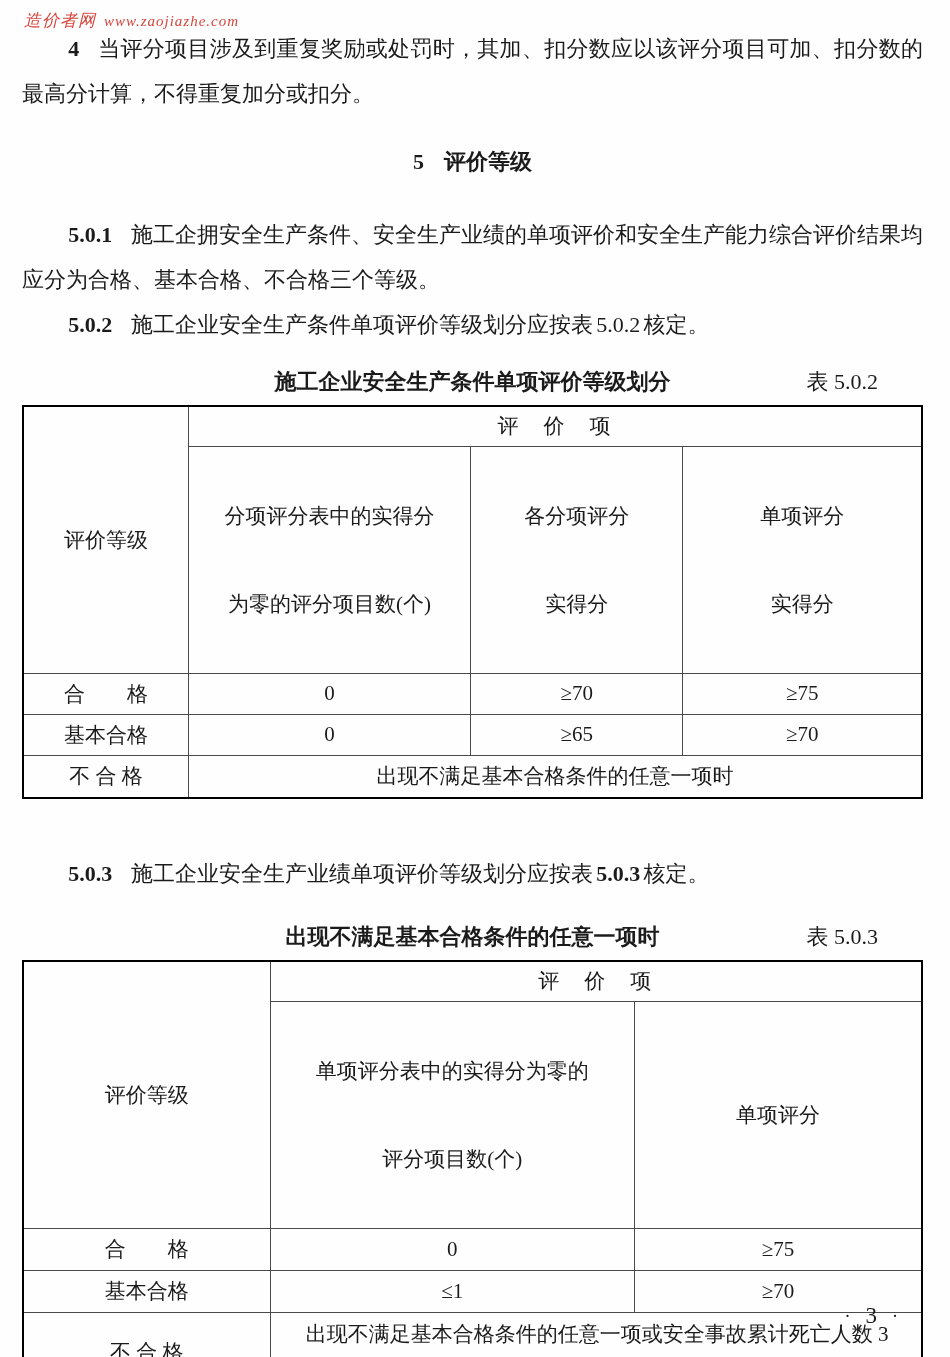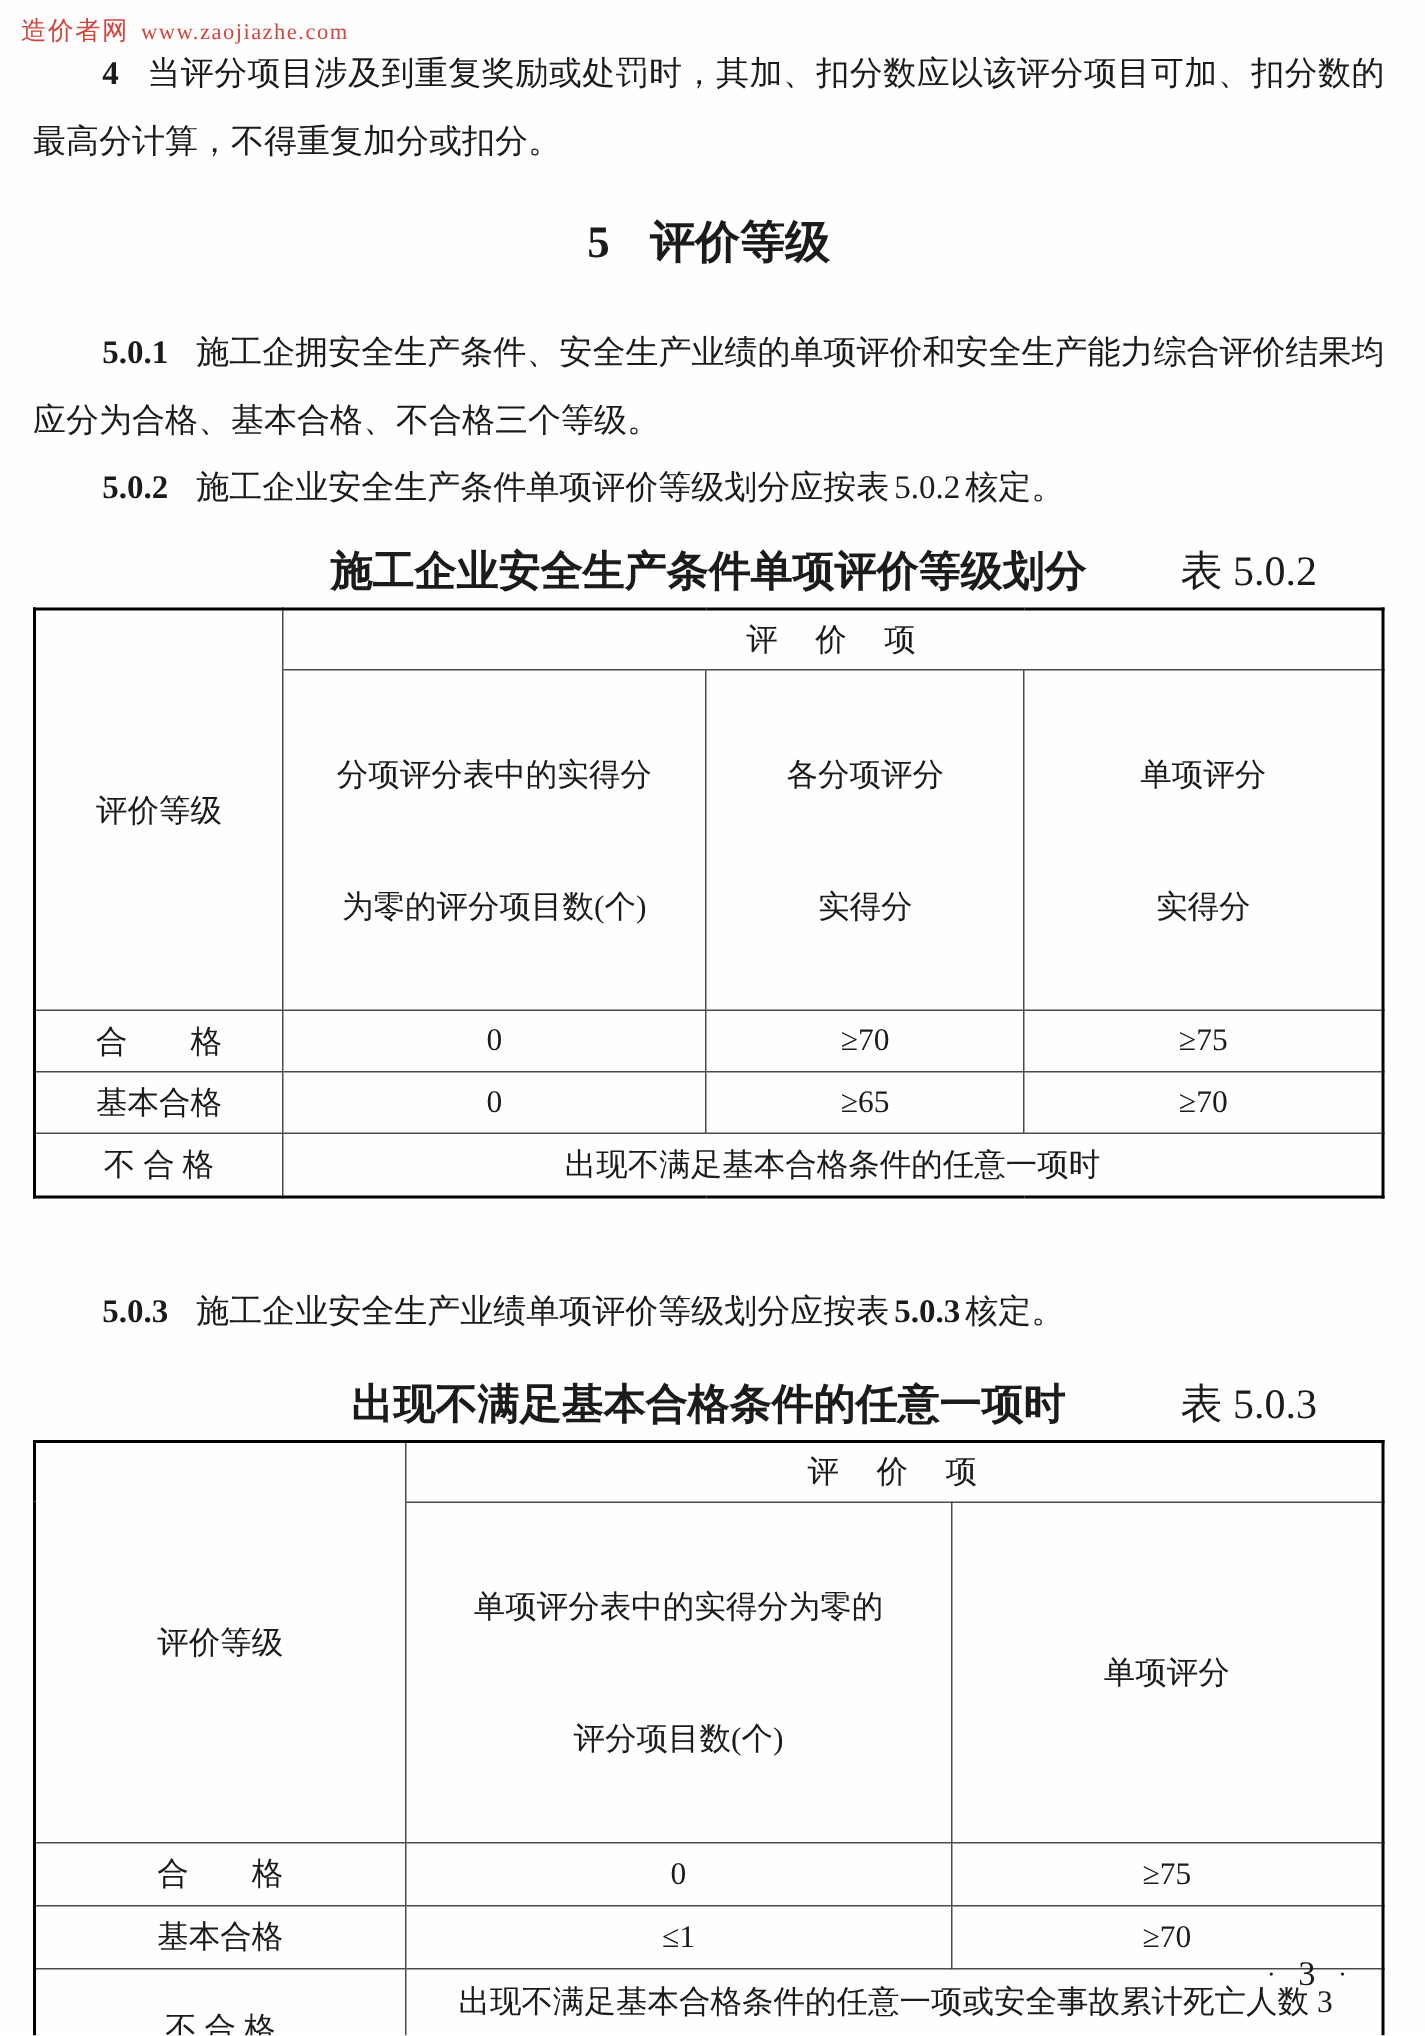--- a/index.html
+++ b/index.html
@@ -9,58 +9,59 @@
     height: 1357px;
     background: #fefefe;
     overflow: hidden;
     font-family: "Liberation Serif", "DejaVu Serif", serif;
     color: #1b1b1b;
   }
   
   .watermark {
     position: absolute;
     top: 9px;
-    left: 14px;
+    left: 24px;
     color: #d6453c;
     white-space: nowrap;
     z-index: 2;
+    font-style: italic;
   }
   .wm-name { font-size: 17px; letter-spacing: 1px; margin-right: 8px; }
   .wm-url  { font-size: 15px; letter-spacing: 1px; }
 
   .content { padding: 26px 27px 0 22px; }
 
   .body-para {
     margin: 0;
     font-size: 22px;
     line-height: 45px;
     text-align: justify;
     text-indent: 2.1em;
   }
   .clause-num { font-weight: bold; margin-right: 0.85em; }
   .tbl-ref { margin: 0 0.15em; }
   .tbl-ref.bold { font-weight: bold; }
 
   .chapter {
     margin: 24px 0 0 0;
     text-align: center;
-    font-size: 30px;
+    font-size: 22px;
     font-weight: bold;
     line-height: 44px;
   }
   .ch-num { margin-right: 0.9em; }
 
   .mt-501 { margin-top: 28px; }
   .mt-503 { margin-top: 52px; }
 
   .tbl-caption {
     position: relative;
     margin-top: 20px;
     text-align: center;
-    font-size: 28px;
+    font-size: 22px;
     line-height: 30px;
   }
   .tbl-caption .cap { font-weight: bold; }
   .tbl-caption .cap-label {
     position: absolute;
     right: 45px;
     top: 0;
     font-weight: normal;
   }
   .cap-503 { margin-top: 26px; }

